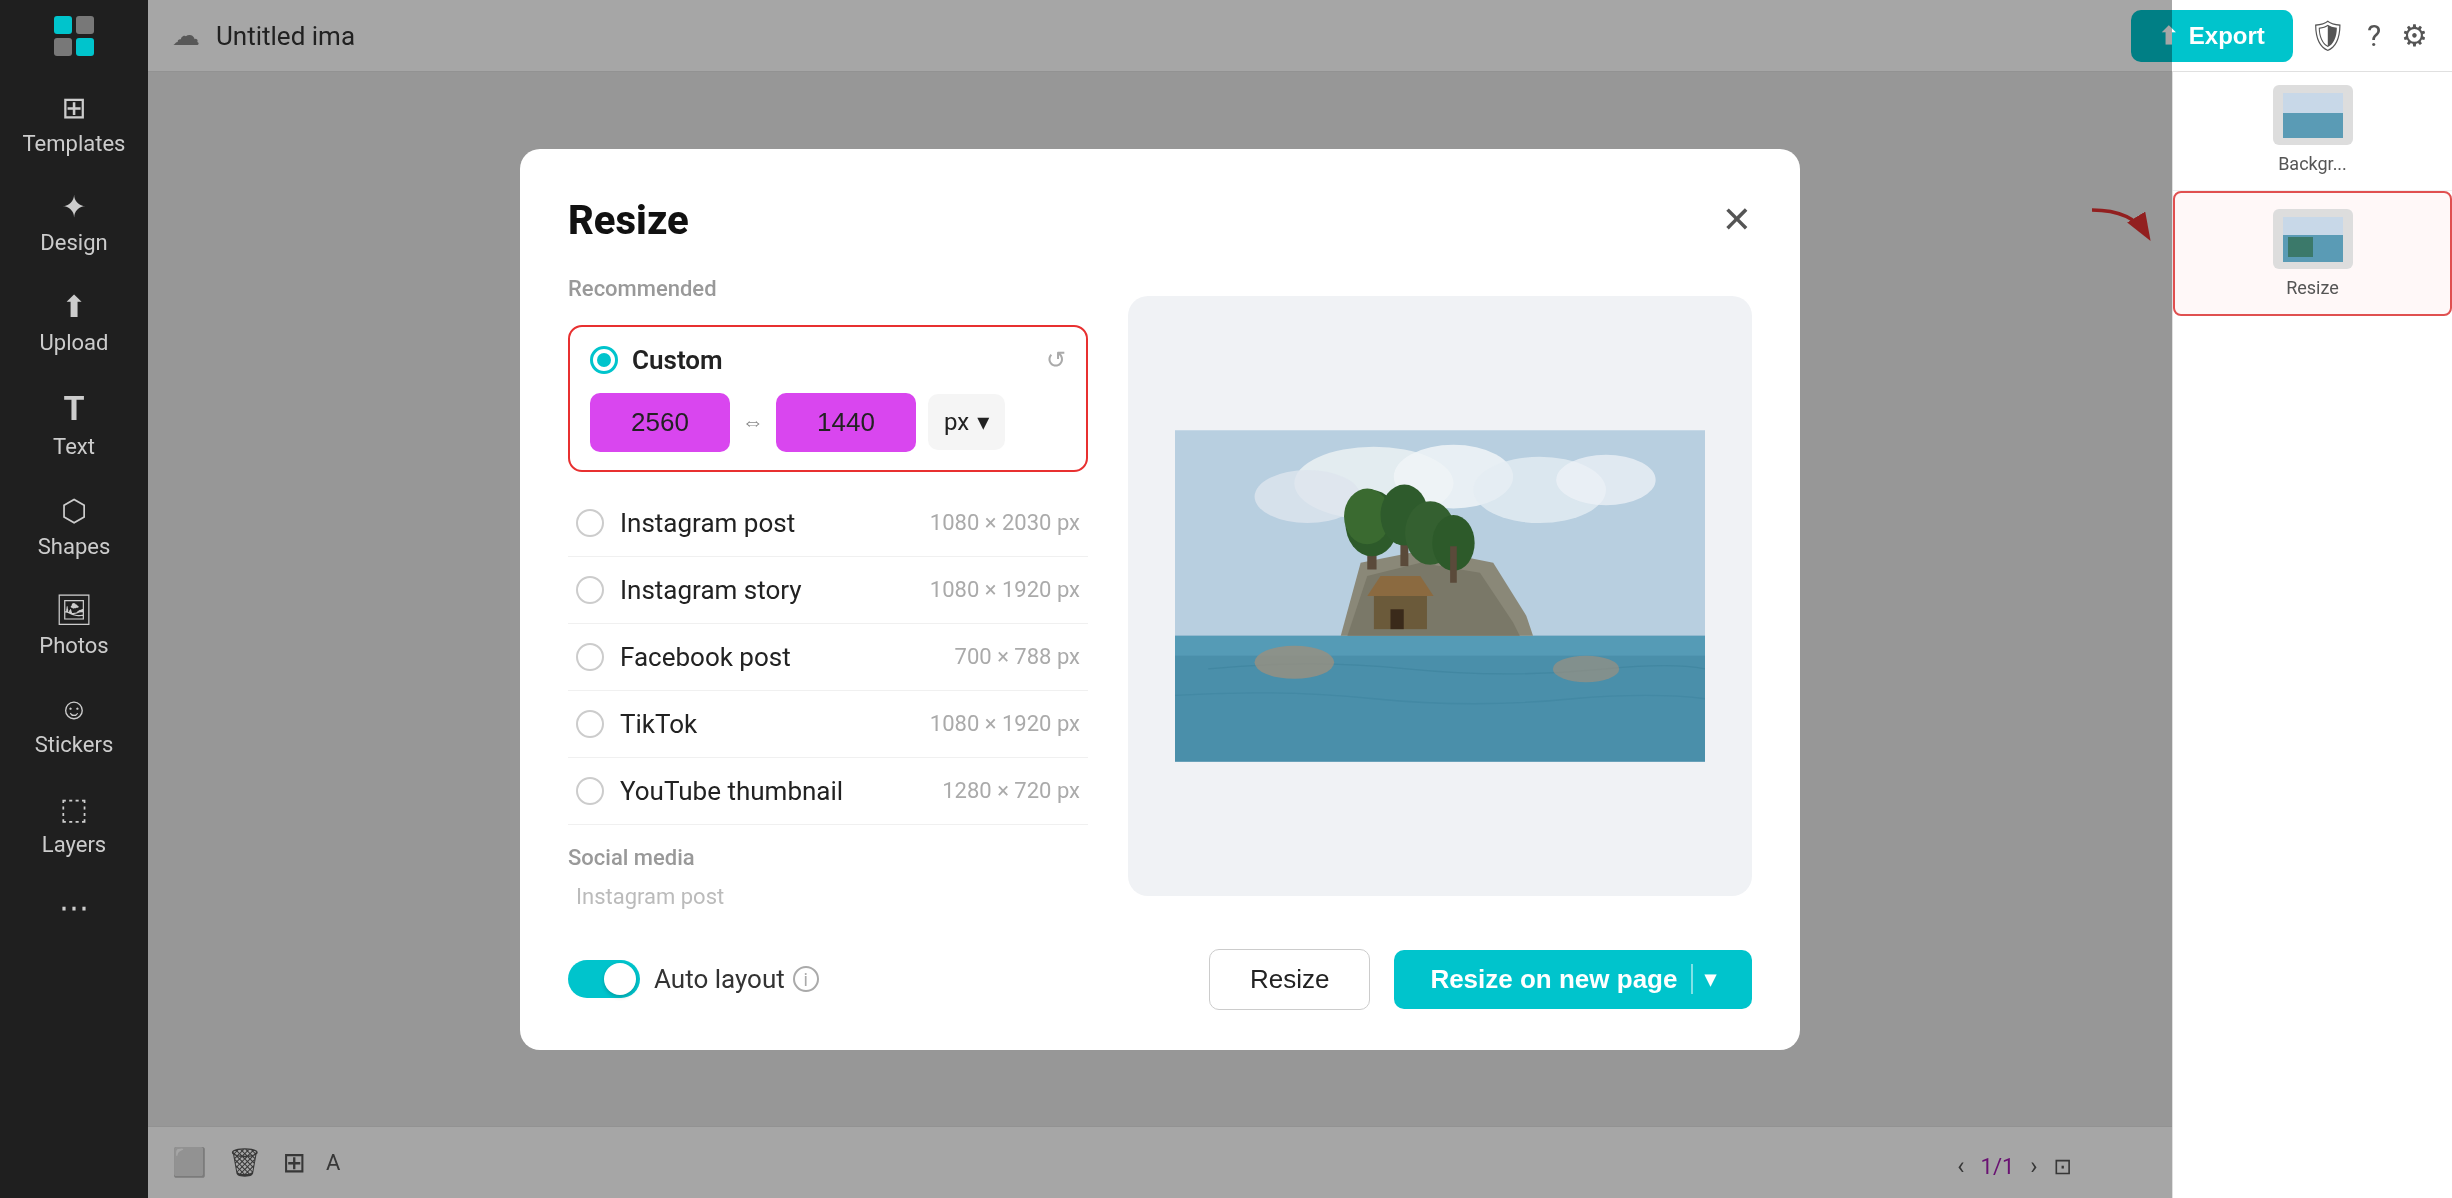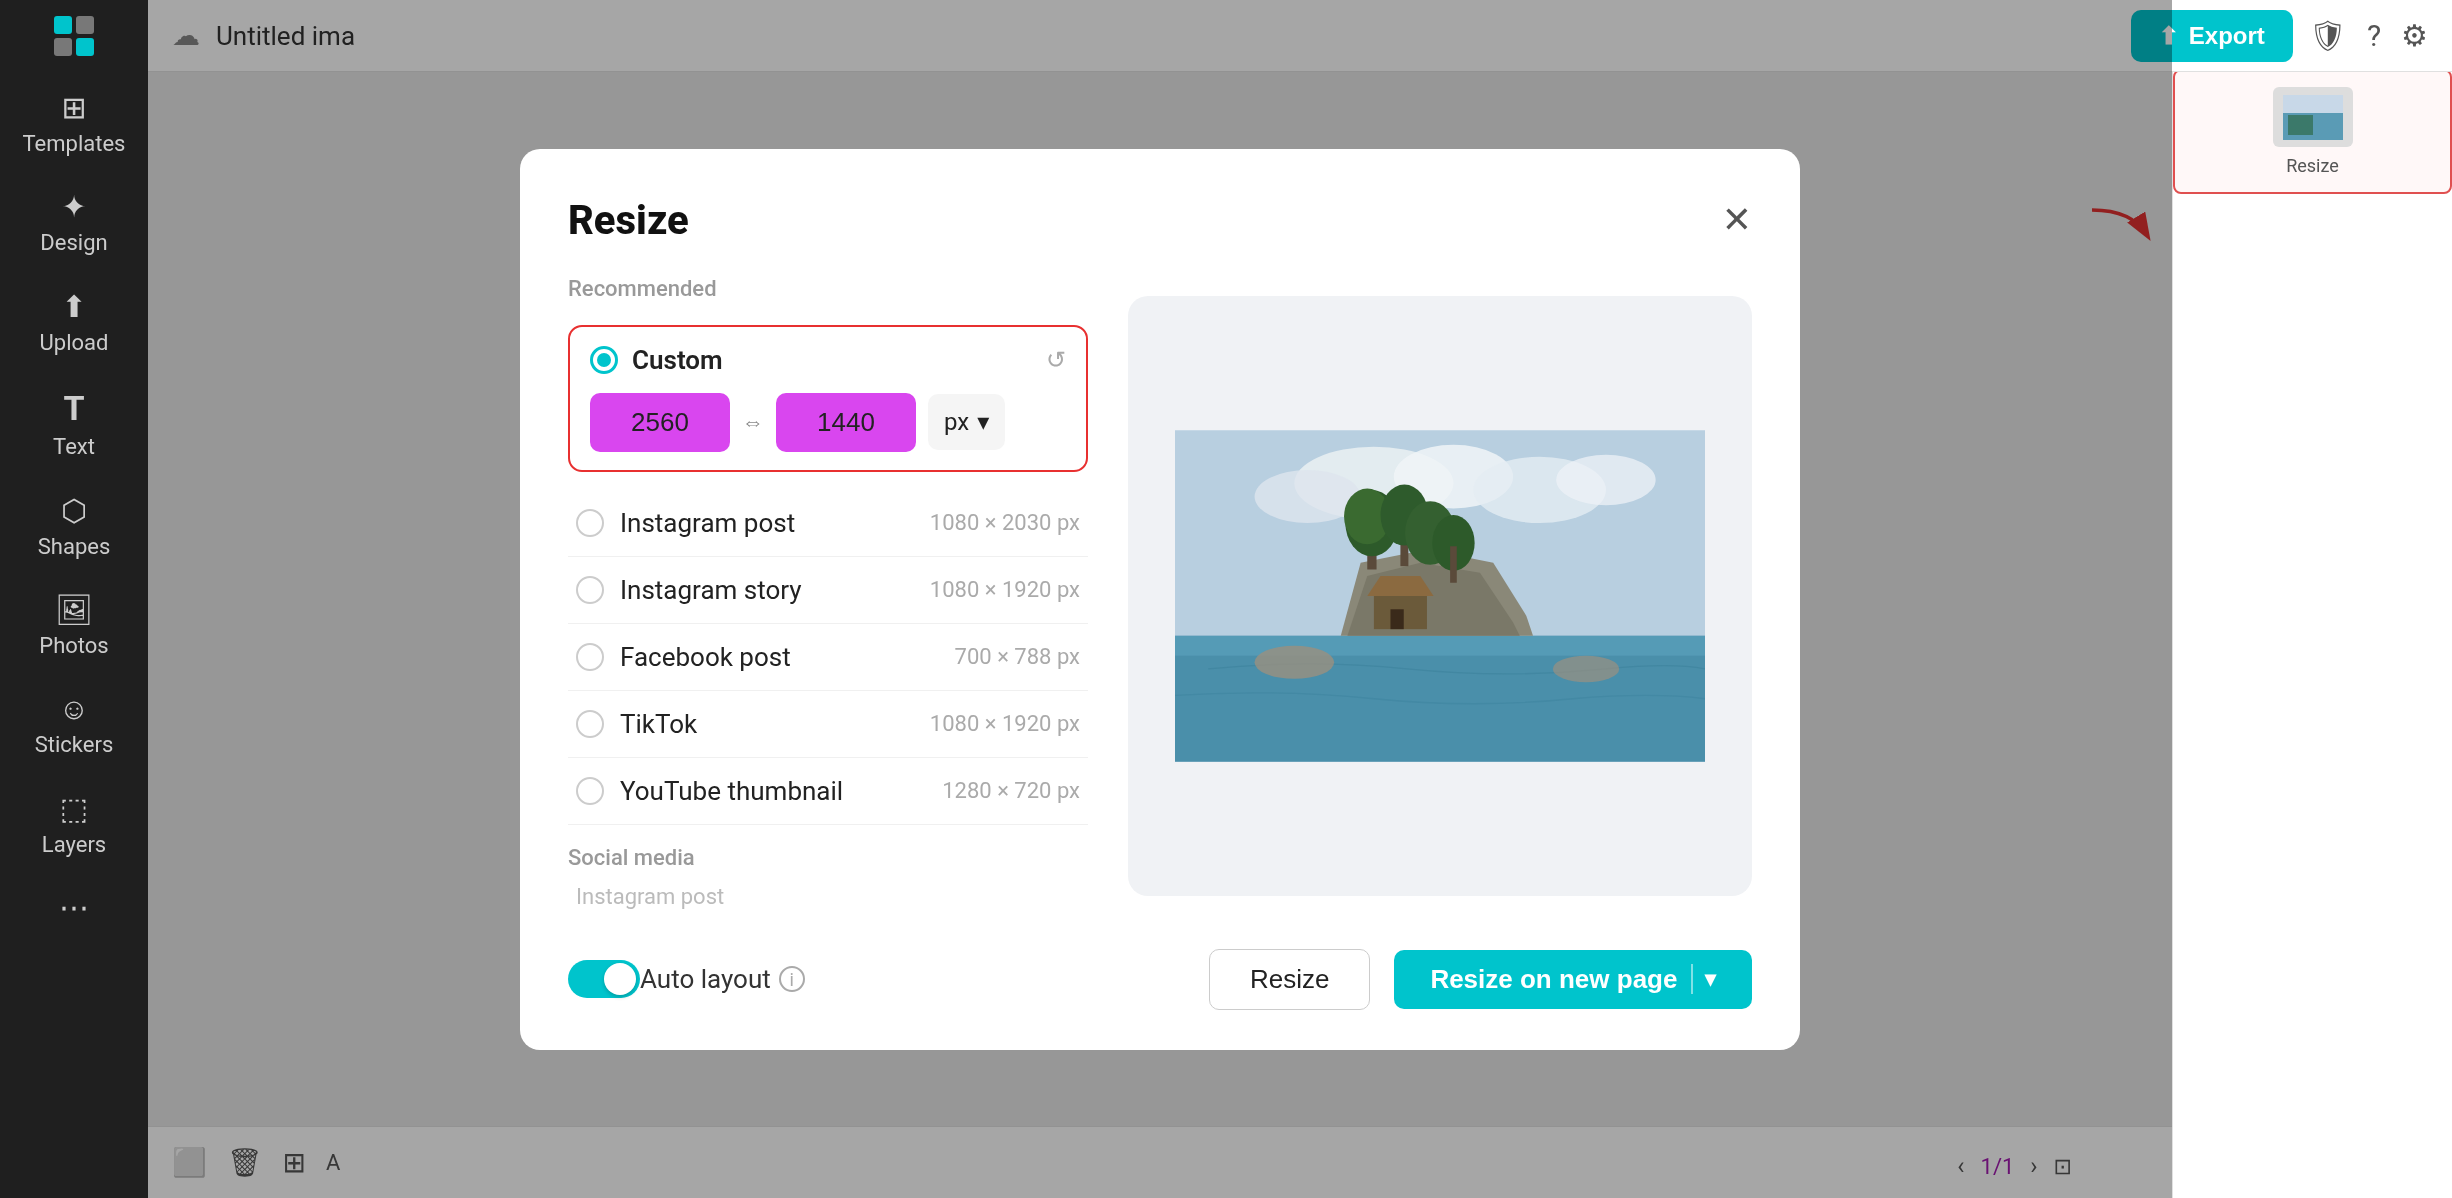--- a/index.html
+++ b/index.html
@@ -394,21 +394,21 @@
     
     .modal-footer {
       margin-top: 32px;
       display: flex;
       align-items: center;
       justify-content: space-between;
     }
     .auto-layout {
       display: flex;
       align-items: center;
-      gap: 0;
+      gap: 14px;
     }
     .toggle-wrap {
       display: flex;
       align-items: center;
     }
     .toggle {
       width: 72px; height: 38px;
       border-radius: 20px;
       background: #00c4cc;
       position: relative;
@@ -570,20 +570,29 @@
 <div class="bottombar">
   <span class="bottombar-icon">⬜</span>
   <span class="bottombar-icon">🗑</span>
   <span class="bottombar-icon">⊞</span>
   <span class="bottombar-text">A</span>
 </div>
 
 <div class="right-panel">
   <div class="right-panel-header">Layers</div>
   <div class="layers-grid">
+    <div class="layer-item">
+      <div class="layer-thumb">
+        <svg width="60" height="45" viewBox="0 0 60 45">
+          <rect width="60" height="45" fill="#c8d8e8"></rect>
+          <rect x="0" y="20" width="60" height="25" fill="#5a9bb5"></rect>
+        </svg>
+      </div>
+      <span class="layer-label">Backgr...</span>
+    </div>
     <div class="layer-item" style="border: 2px solid #e05050; border-radius: 8px; background:#fff8f8;">
       <div class="layer-thumb">
         <svg width="60" height="45" viewBox="0 0 60 45">
           <rect width="60" height="45" fill="#c8d8e8"></rect>
           <rect x="0" y="18" width="60" height="27" fill="#5a9bb5"></rect>
           <rect x="5" y="20" width="25" height="20" fill="#2d6b4a" opacity="0.7"></rect>
         </svg>
       </div>
       <span class="layer-label">Resize</span>
     </div>

